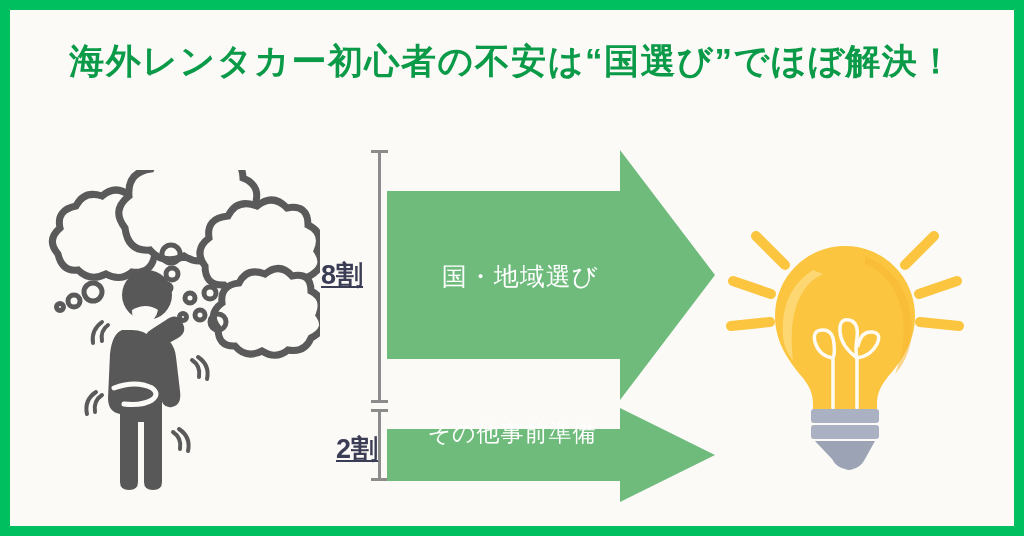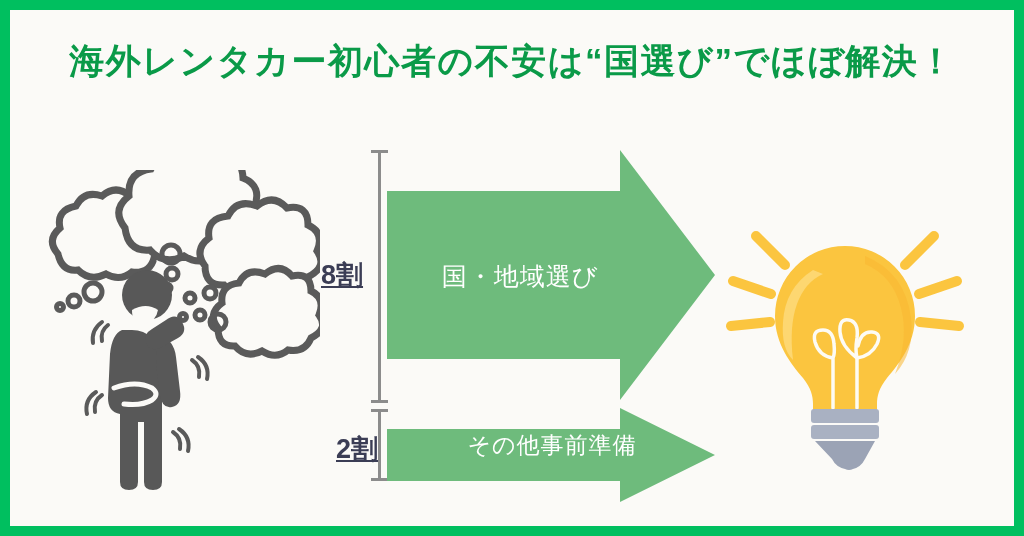--- a/index.html
+++ b/index.html
@@ -104,26 +104,25 @@
     left: 377px;
     top: 250px;
     width: 250px;
     text-align: center;
     font-size: 25px;
     letter-spacing: 1px;
     margin-left: 8px;
   }
   #arrow-small-label {
     left: 377px;
-    top: 420px;
+    top: 408px;
     width: 250px;
     text-align: center;
     font-size: 23px;
     letter-spacing: 1px;
-    margin-left: 40px;
   }
 
   
   #lightbulb {
     position: absolute;
     left: 705px;
     top: 198px;
     width: 260px;
     height: 265px;
   }

